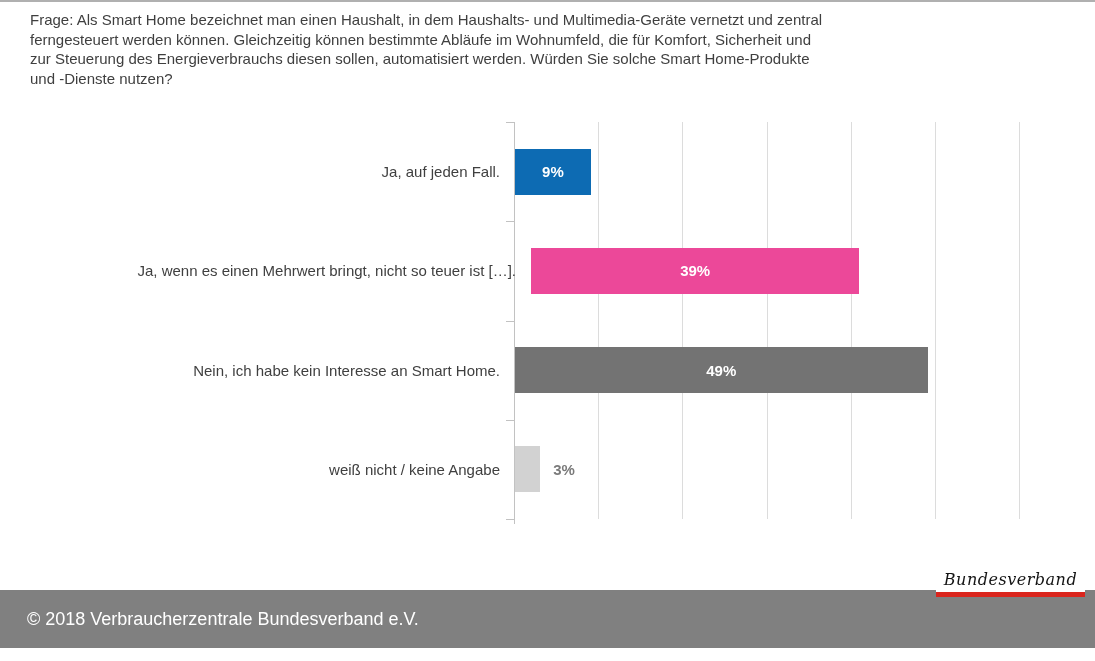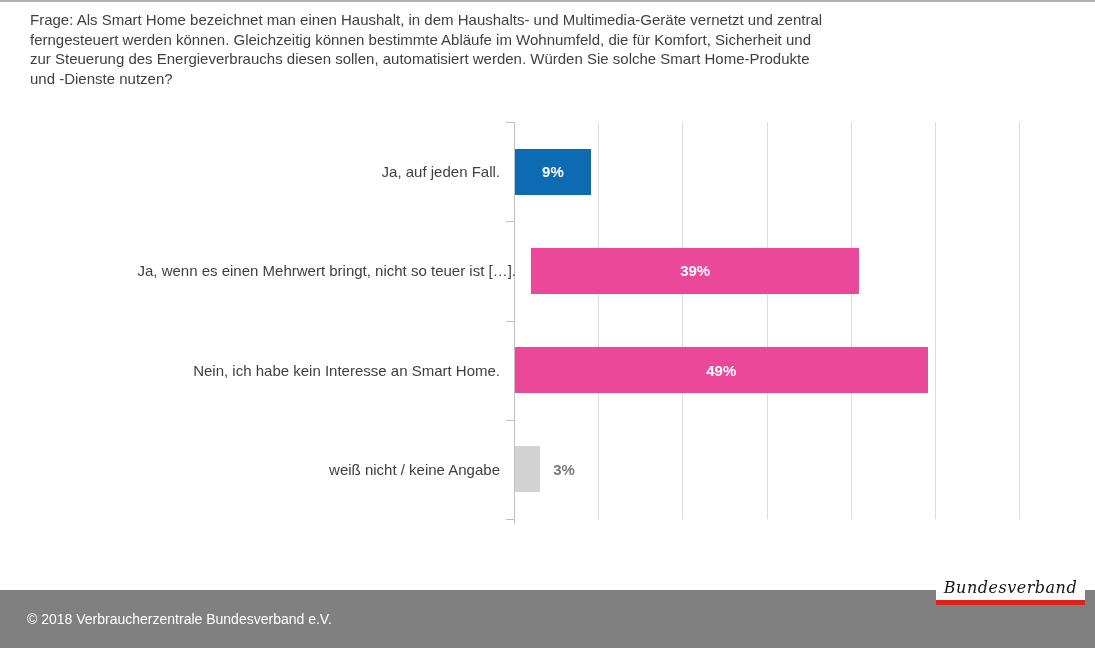--- a/index.html
+++ b/index.html
@@ -30,38 +30,38 @@
   }
   .bar-wrap { position:absolute; left:1px; top:0; height:100%; display:flex; align-items:center; }
   .bar { height:46px; display:flex; align-items:center; justify-content:center; }
   .val-in { color:#ffffff; font-weight:bold; font-size:15px; }
   .val-out { color:#7a7a7a; font-weight:bold; font-size:15px; margin-left:13px; }
 
   
   .footer { position:absolute; left:0; top:590px; width:1095px; height:58px; background:#808080; }
   .copyright {
     position:absolute; left:27px; top:0; height:100%;
-    display:flex; align-items:center; color:#ffffff; font-size:14px;
+    display:flex; align-items:center; color:#ffffff; font-size:18px;
   }
   .date {
     position:absolute; left:743px; top:0; height:100%;
     display:flex; align-items:center; color:#ffffff; font-size:15px;
   }
 
   
   .logo { position:absolute; left:936px; top:567px; width:149px; }
   .logo-red {
     height:25px; background:#da251d; color:#ffffff;
     display:flex; align-items:center; justify-content:center;
     font-weight:bold; font-size:14px; letter-spacing:-0.3px;
   }
   .logo-white {
     height:25px; background:#ffffff; color:#141414;
     display:flex; align-items:center; justify-content:center;
-    font-family:"DejaVu Serif", serif; font-style:italic; font-size:16px; letter-spacing:0.5px;margin-top:8px;
+    font-family:"DejaVu Serif", serif; font-style:italic; font-size:16px; letter-spacing:0.5px;
   }
   .logo-strip { height:5px; background:#da251d; }
 </style>
 </head>
 <body>
 
 <div class="top-border"></div>
 
 <div class="question">Frage: Als Smart Home bezeichnet man einen Haushalt, in dem Haushalts- und Multimedia-Geräte vernetzt und zentral ferngesteuert werden können. Gleichzeitig können bestimmte Abläufe im Wohnumfeld, die für Komfort, Sicherheit und zur Steuerung des Energieverbrauchs diesen sollen, automatisiert werden. Würden Sie solche Smart Home-Produkte und -Dienste nutzen?</div>
 
@@ -87,21 +87,21 @@
     <div class="bar-wrap">
       <div class="bar" style="width: 328.391px; background: #ec4899;">
         <span class="val-in">39%</span>
       </div>
 
     </div>
   </div>
   <div class="row" style="top:198.5px;">
     <div class="cat-label">Nein, ich habe kein Interesse an Smart Home.</div>
     <div class="bar-wrap">
-      <div class="bar" style="width: 412.594px; background: #ec4899;">
+      <div class="bar" style="width: 412.594px; background: #737373;">
         <span class="val-in">49%</span>
       </div>
 
     </div>
   </div>
   <div class="row" style="top:297.75px;">
     <div class="cat-label">weiß nicht / keine Angabe</div>
     <div class="bar-wrap">
       <div class="bar" style="width: 25.2609px; background: rgb(210, 210, 210);">
         

